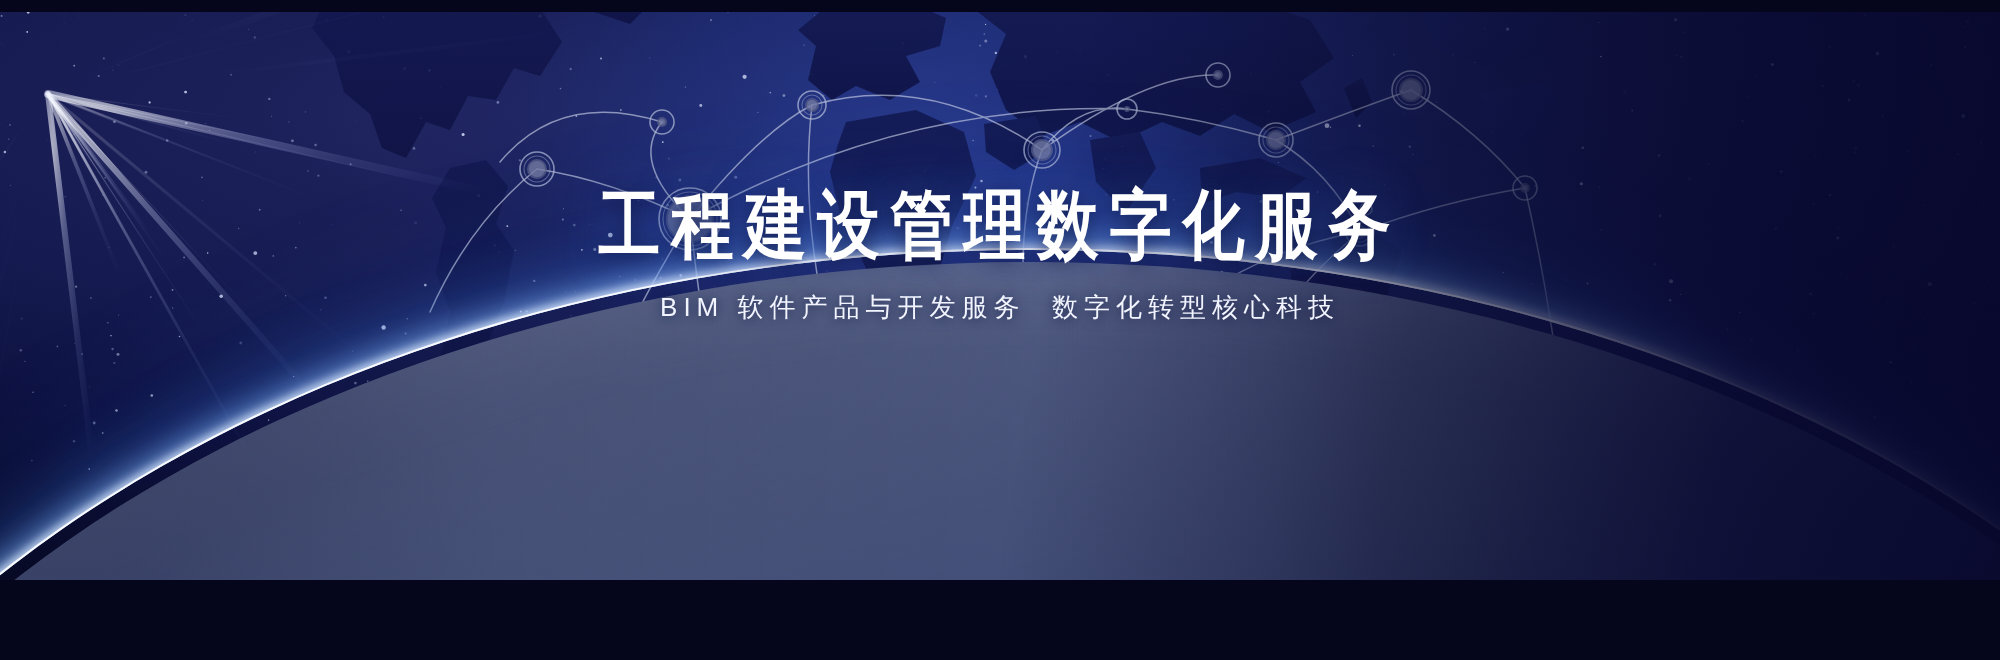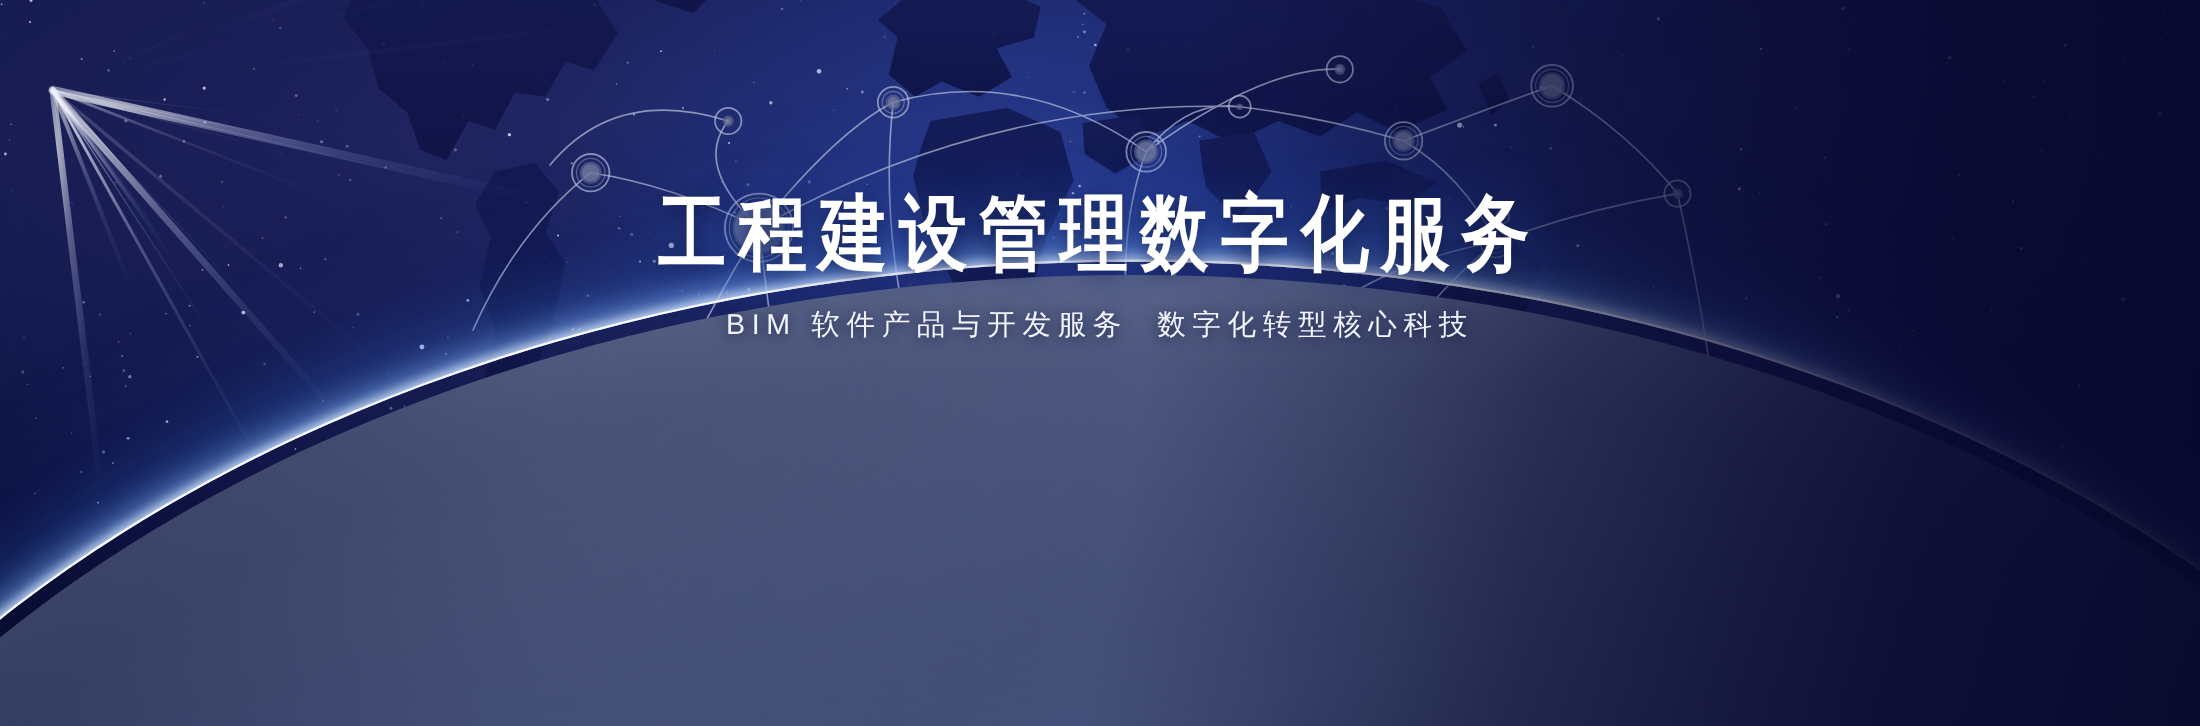--- a/index.html
+++ b/index.html
@@ -1,24 +1,25 @@
 <!DOCTYPE html>
 <html><head>
 <meta charset="utf-8">
 <title>Banner</title>
 <style>
   html,body{margin:0;padding:0;background:#05061c;}
   *{box-sizing:border-box;}
 
   .banner{
     position:relative;
-    width:2000px;height:660px;
+    width:2000px;height:568px;
     overflow:hidden;
     font-family:"Liberation Sans","DejaVu Sans",sans-serif;
     background:#0b0d33;
+    margin-top:12px;
   }
 
   
   .layer{position:absolute;inset:0;}
 
   .sky-base{
     background:
       radial-gradient(115% 95% at 40% 18%, #2a2f6e 0%, #1b1f58 26%, #141a4e 45%, #0d1140 64%, #090c2e 82%, #06081f 100%);
   }
   

